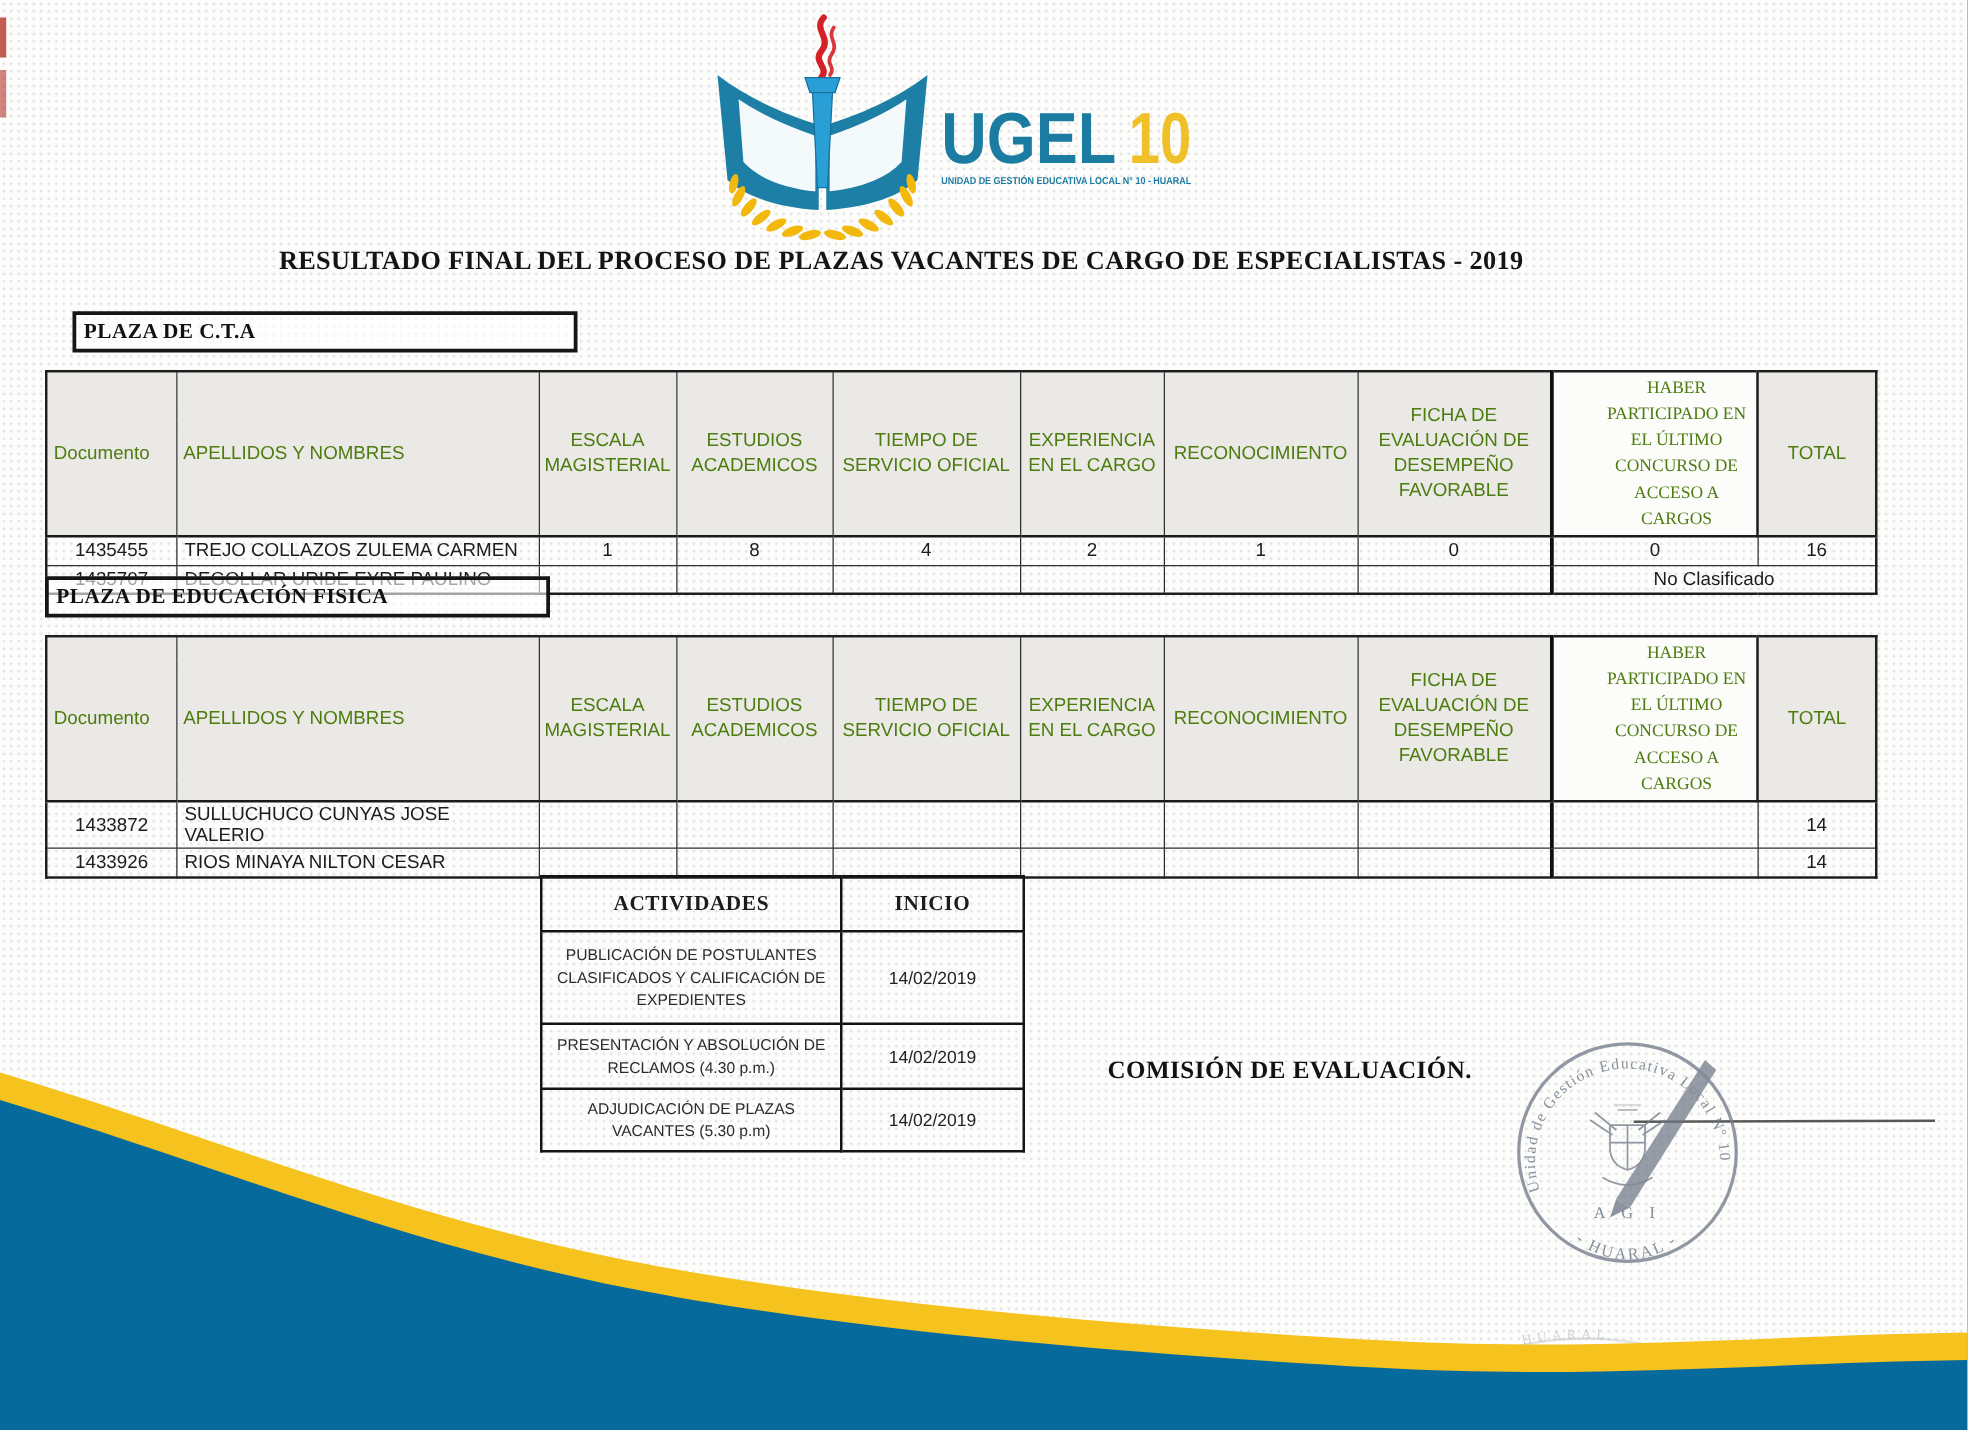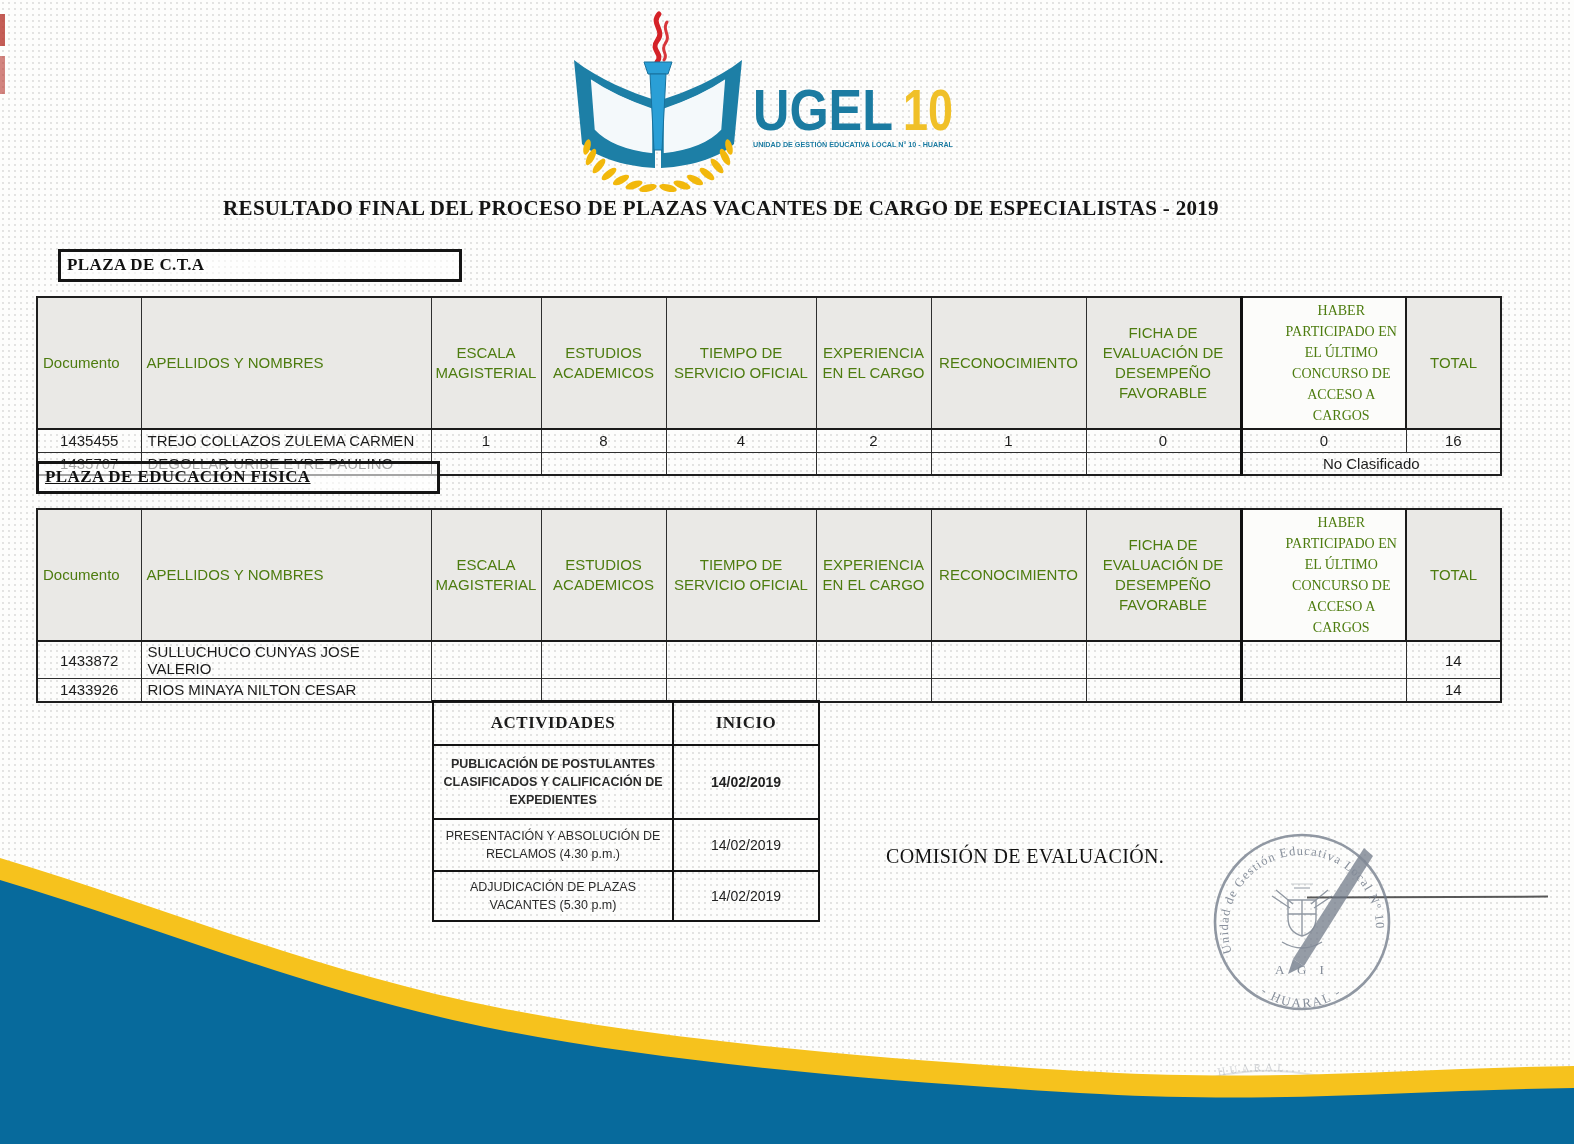--- a/index.html
+++ b/index.html
@@ -41,21 +41,21 @@
   table.score td.l{text-align:left;padding-left:6px;}
   table.score td.haber{border-left:3px solid #101010;}
   tr.hrow{height:89px;} tr.drow{height:23px;}
   
   table.acts{border-collapse:collapse;table-layout:fixed;width:386px;border:2.5px solid #141414;}
   table.acts th, table.acts td{border:2.5px solid #141414;padding:2px 6px;}
   table.acts th{font-family:"Liberation Serif",serif;font-weight:bold;font-size:17px;text-align:center;letter-spacing:.5px;}
   table.acts td.act{font-size:12.5px;text-align:center;color:#2b2b2b;line-height:1.45;}
   table.acts td.date{font-size:14px;text-align:center;color:#222;}
   .commission{
-    left:886px;top:845px;font-family:"Liberation Serif",serif;font-weight:normal;
+    left:886px;top:845px;font-family:"Liberation Serif",serif;font-weight:bold;
     font-size:20px;letter-spacing:.4px;color:#121212;
   }
   .sig-line{left:1307px;top:896px;width:241px;height:2px;background:#3c3c3c;transform:rotate(-.2deg);opacity:.85;}
   .edge-mark{left:0;width:5px;background:#b5342c;opacity:.8;}
   .ghost{opacity:.85;}
 </style>
 </head>
 <body>
 
 <div class="page">
@@ -155,21 +155,21 @@
         <td></td>
         <td></td>
         <td></td>
         <td></td>
         <td></td>
         <td class="c haber" colspan="2">No Clasificado</td>
       </tr>
     </tbody>
   </table>
 
-  <div class="abs section-box" style="top:461px;text-decoration:underline;">PLAZA DE EDUCACIÓN FISICA</div>
+  <div class="abs section-box" style="top:461px;">PLAZA DE EDUCACIÓN FISICA</div>
 
   <table class="score abs" style="left:36px;top:508px;">
     <colgroup>
       <col style="width:104px">
         <col style="width:290px">
         <col style="width:110px">
         <col style="width:125px">
       <col style="width:150px">
         <col style="width:115px">
         <col style="width:155px">
@@ -224,21 +224,21 @@
         <col style="width:240px">
         <col style="width:146px">
       </colgroup>
     <thead>
       <tr style="height:44px;">
         <th>ACTIVIDADES</th>
         <th>INICIO</th>
       </tr>
     </thead>
     <tbody>
-      <tr style="height:74px;font-weight:bold;">
+      <tr style="height:74px;">
         <td class="act">PUBLICACIÓN DE POSTULANTES CLASIFICADOS Y CALIFICACIÓN DE EXPEDIENTES</td>
         <td class="date">14/02/2019</td>
       </tr>
       <tr style="height:52px;border-radius:17px;">
         <td class="act">PRESENTACIÓN Y ABSOLUCIÓN DE RECLAMOS (4.30 p.m.)</td>
         <td class="date">14/02/2019</td>
       </tr>
       <tr style="height:50px;margin-top:15px;">
         <td class="act">ADJUDICACIÓN DE PLAZAS VACANTES (5.30 p.m)</td>
         <td class="date">14/02/2019</td>

